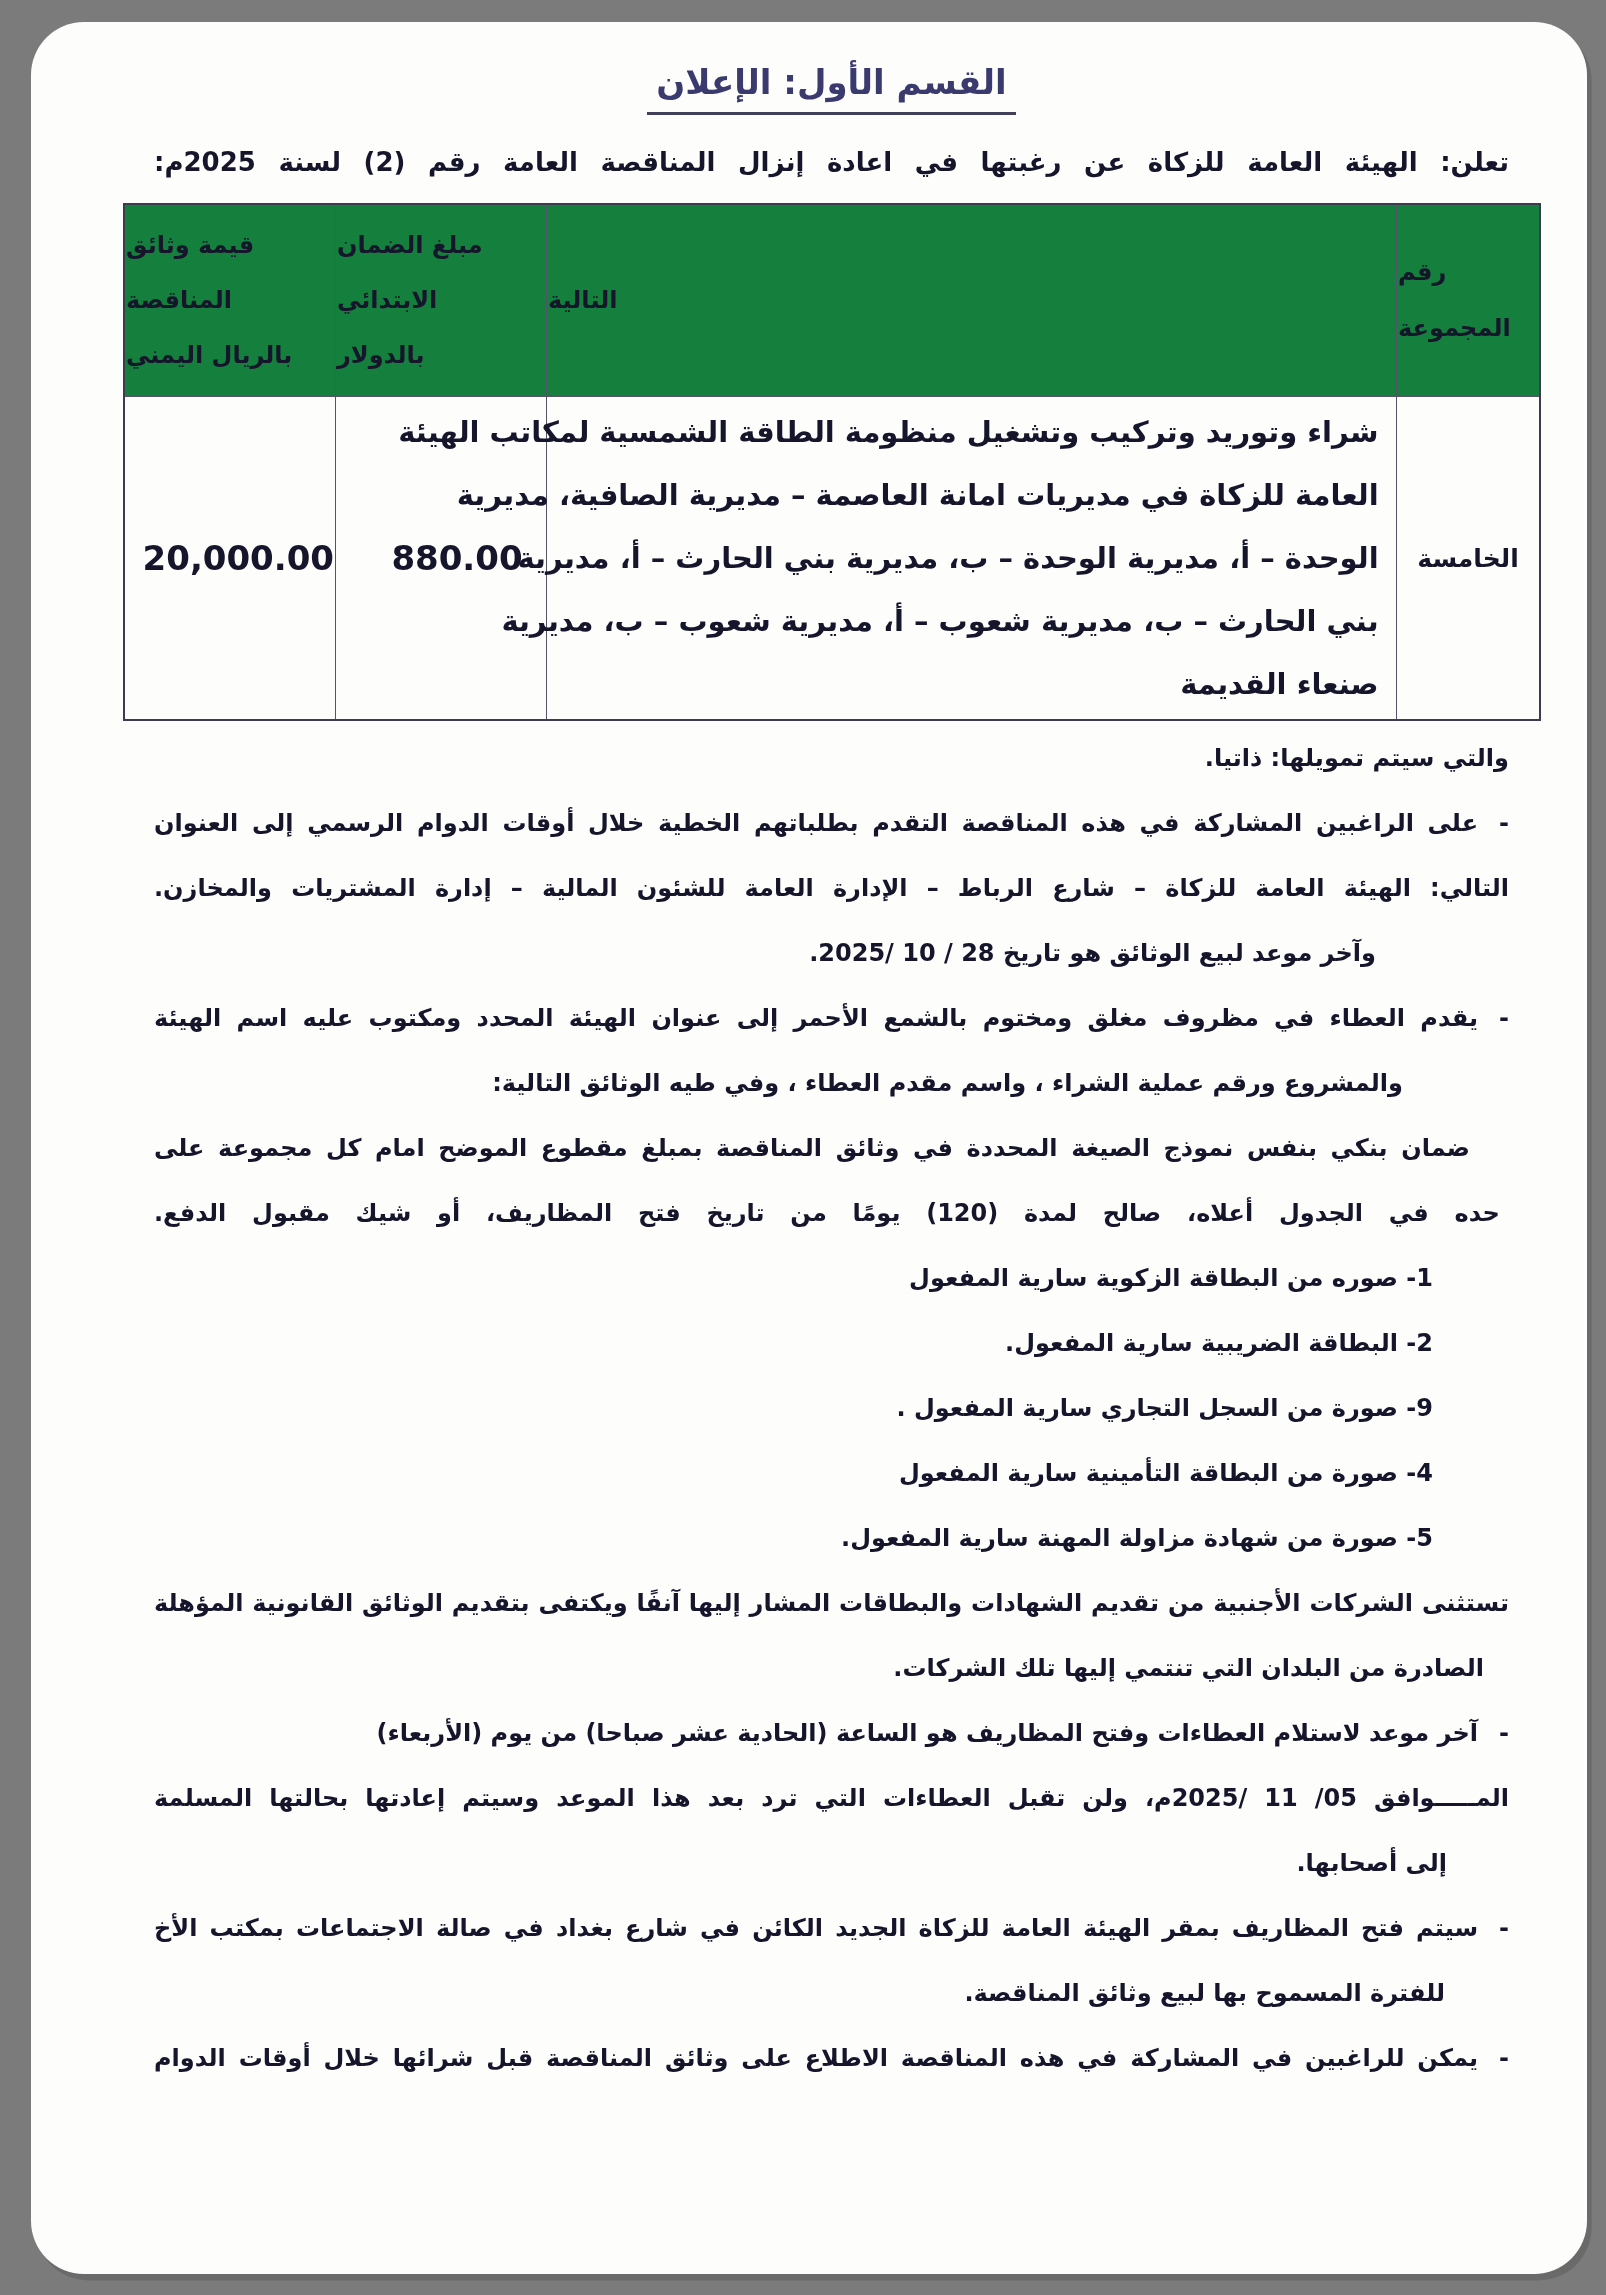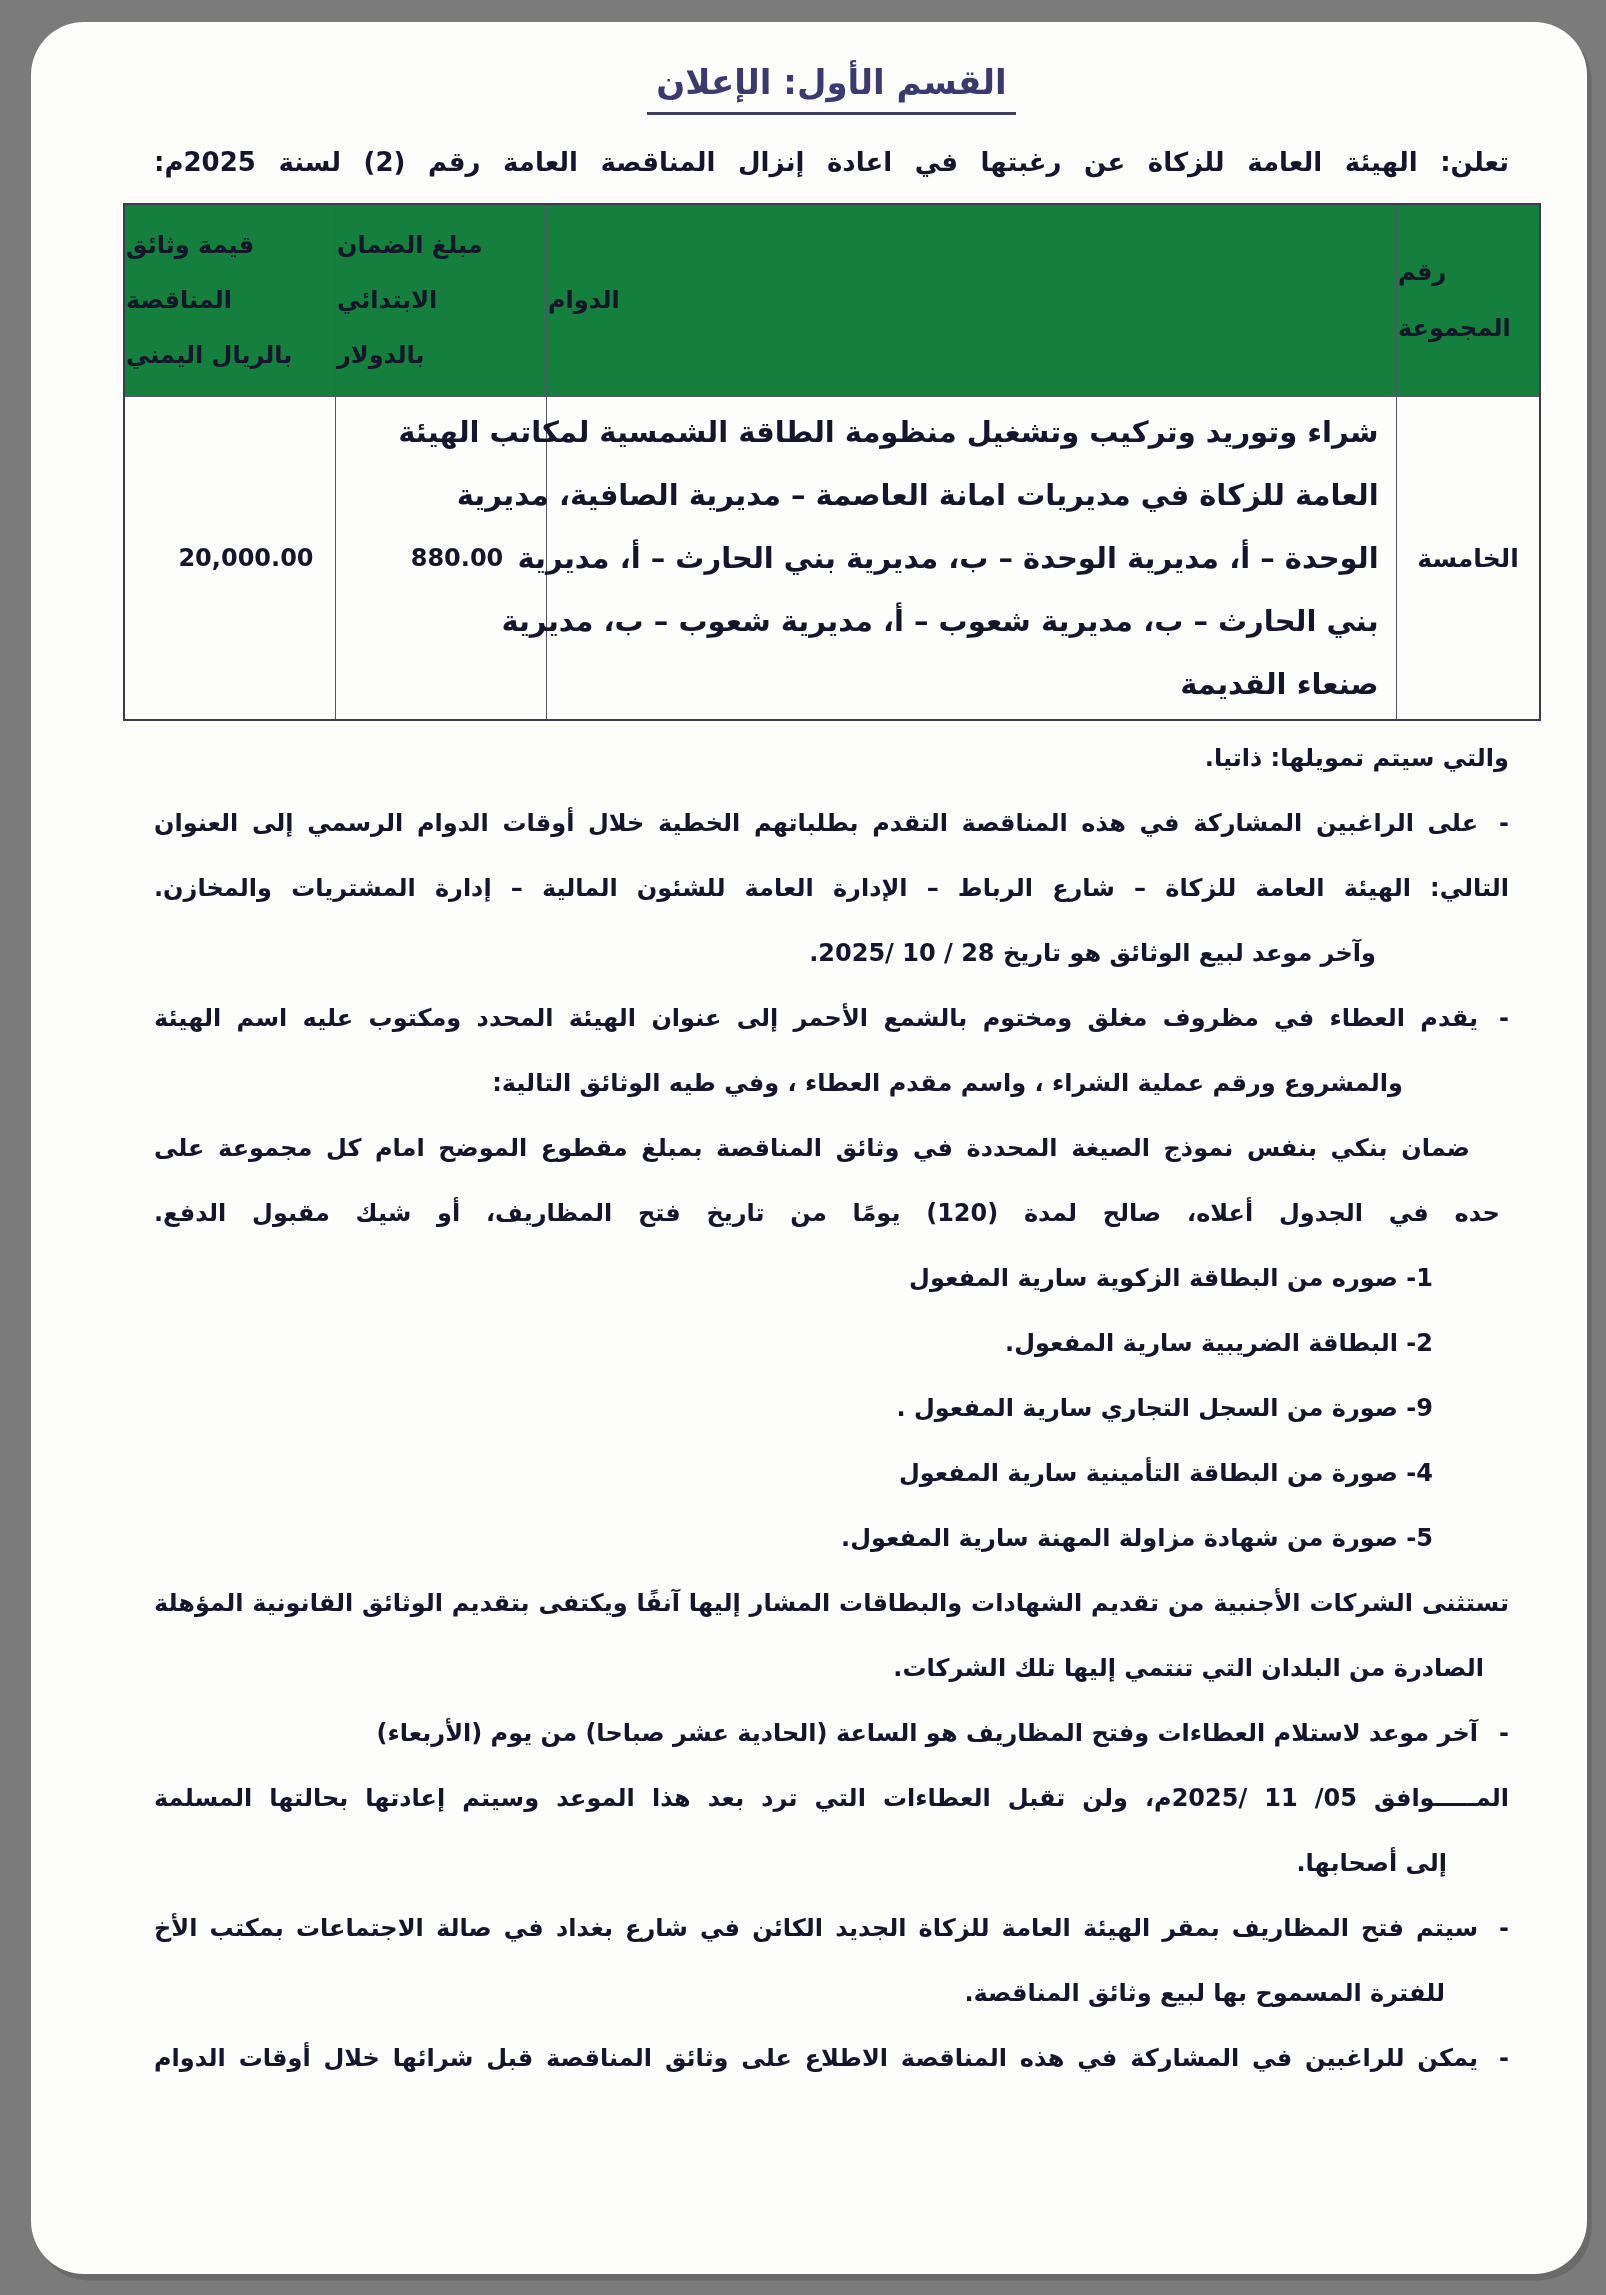--- a/index.html
+++ b/index.html
@@ -72,21 +72,21 @@
   }
   .cell-desc { padding: 3.7px 17.4px; vertical-align: middle; }
   .dline {
     font-size: 29px;
     line-height: 63px;
     white-space: nowrap;
     text-align: justify;
     text-align-last: justify;
   }
   .dline.last { text-align-last: right; }
-  .cell-num { font-size: 24px; text-align: center; vertical-align: middle; padding-left: 33px; }
+  .cell-num { font-size: 34px; text-align: center; vertical-align: middle; padding-left: 33px; }
   .body-text { margin-top: 4.6px; }
   .bline {
     font-size: 24px;
     line-height: 65px;
     height: 65px;
     white-space: nowrap;
     text-align: right;
   }
   .bline.fill { text-align: justify; text-align-last: justify; }
   .dash { display: inline-block; margin-left: 21px; }
@@ -111,21 +111,21 @@
       <h1 class="title">القسم الأول: الإعلان</h1>
     </div>
 
     <p class="intro">تعلن: الهيئة العامة للزكاة عن رغبتها في اعادة إنزال المناقصة العامة رقم (2) لسنة 2025م:</p>
 
     <table class="tender">
       <thead>
         <tr>
           <th class="col-group">رقم
 المجموعة</th>
-          <th class="col-desc">الدوام</th>
+          <th class="col-desc">التالية</th>
           <th class="col-guar">مبلغ الضمان
 الابتدائي
 بالدولار</th>
           <th class="col-value">قيمة وثائق
 المناقصة
 بالريال اليمني</th>
         </tr>
       </thead>
       <tbody>
         <tr class="datarow">

